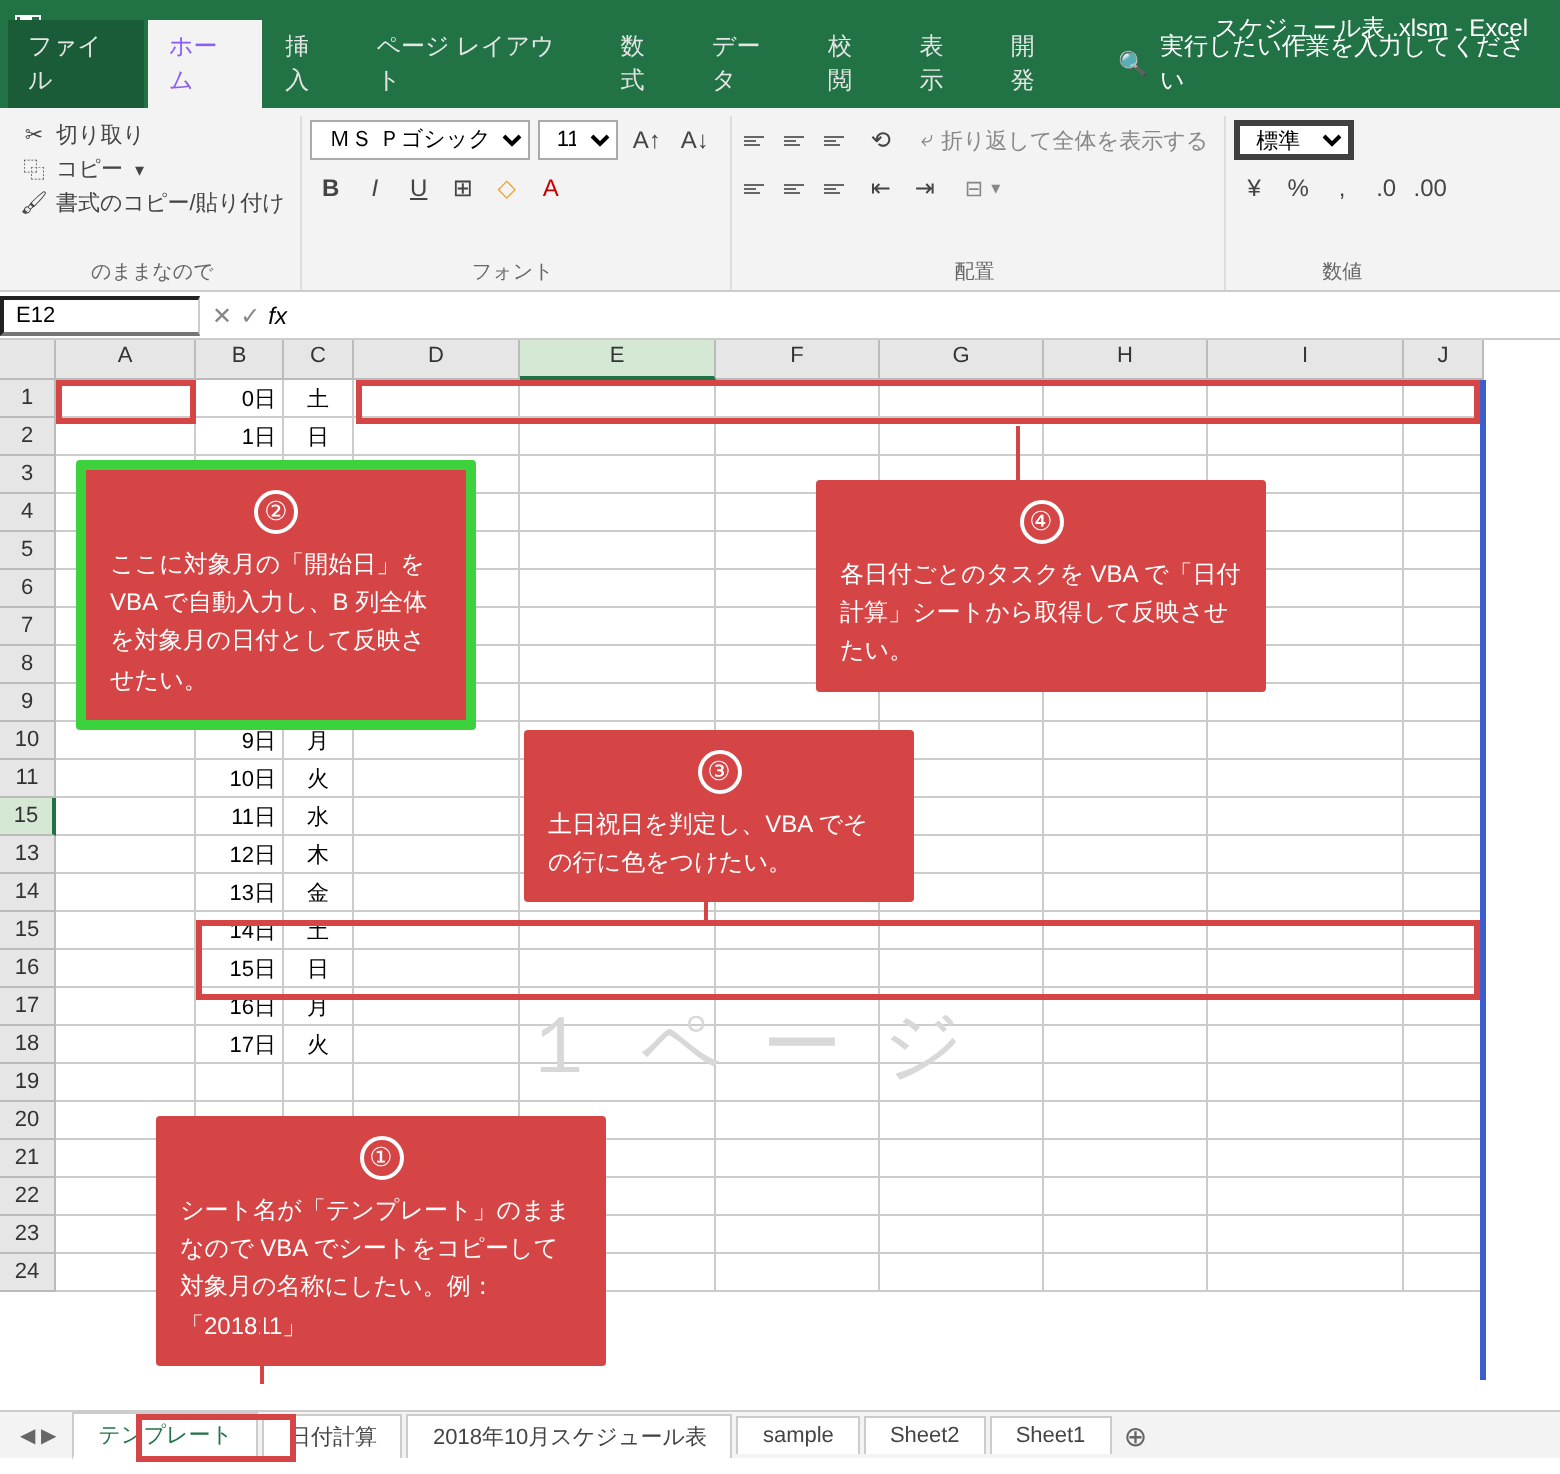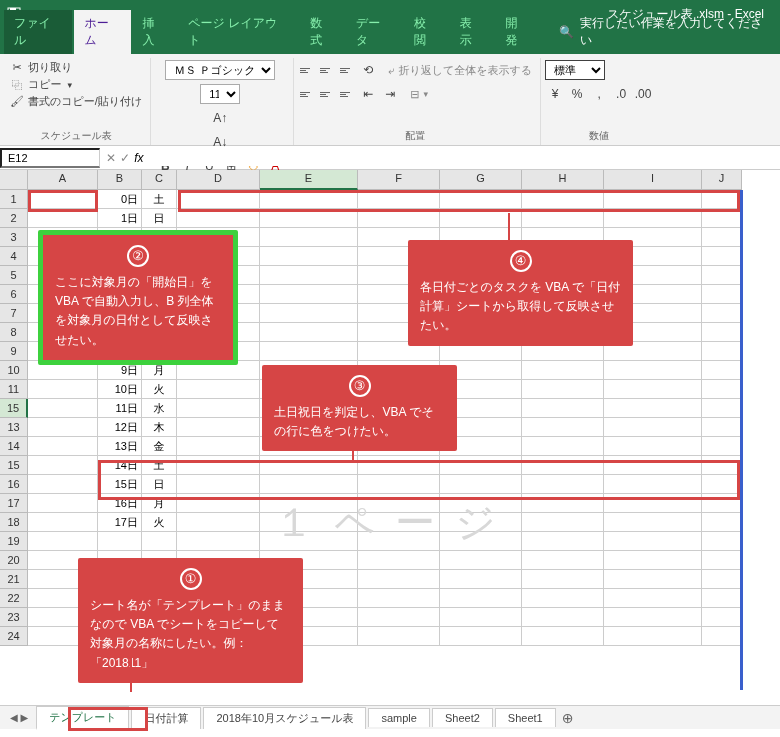--- a/index.html
+++ b/index.html
@@ -6,53 +6,53 @@
 body { font-family: "Yu Gothic UI", "Meiryo", sans-serif; font-size: 12px; background: #fff; width: 780px; height: 737px; overflow: hidden; position: relative; }
 
 
 .titlebar { height: 28px; background: #217346; color: #fff; display: flex; align-items: center; padding: 0 6px; }
 .titlebar .qat { display: flex; gap: 6px; align-items: center; }
 .titlebar .qat-icon { width: 16px; height: 16px; display: flex; align-items: center; justify-content: center; color: #fff; font-size: 12px; }
 .titlebar .title { flex: 1; text-align: right; padding-right: 10px; font-size: 12px; color: #fff; }
 
 
 .ribbon-tabs { height: 26px; background: #217346; display: flex; align-items: flex-end; padding-left: 4px; gap: 2px; }
-.ribbon-tabs .tab { padding: 5px 10px; color: #86efac; font-size: 12px; cursor: pointer; }
+.ribbon-tabs .tab { padding: 5px 10px; color: #e5e5e5; font-size: 12px; cursor: pointer; }
 .ribbon-tabs .tab.file { background: #1a5c37; }
-.ribbon-tabs .tab.active { background: #f3f3f3; color: #4c1d95; font-weight: 500; }
+.ribbon-tabs .tab.active { background: #f3f3f3; color: #8b5cf6; font-weight: 500; }
 .ribbon-tabs .search-hint { margin-left: 10px; display: flex; align-items: center; gap: 6px; color: #fff; padding: 5px 8px; }
 
 
 .ribbon { height: 92px; background: #f3f3f3; border-bottom: 1px solid #ccc; display: flex; padding: 4px 6px 0; }
 .ribbon-group { border-right: 1px solid #ddd; padding: 2px 8px 2px 4px; display: flex; flex-direction: column; justify-content: space-between; }
 .ribbon-group .group-label { font-size: 10px; color: #666; text-align: center; margin-top: 2px; }
 .ribbon-group .group-body { display: flex; gap: 6px; align-items: flex-start; }
 
 .clipboard-big { display: flex; flex-direction: column; align-items: center; gap: 2px; padding: 2px 4px; }
 .clipboard-icon { width: 32px; height: 36px; background: #f8e5b8; border: 1px solid #d4a543; border-radius: 2px; position: relative; }
 .clipboard-icon::before { content: ""; position: absolute; top: -4px; left: 8px; width: 16px; height: 6px; background: #888; border-radius: 2px 2px 0 0; }
 .clipboard-small-col { display: flex; flex-direction: column; gap: 2px; font-size: 11px; }
 .clipboard-row { display: flex; gap: 4px; align-items: center; color: #444; }
 .mini-icon { width: 14px; height: 14px; display: inline-flex; align-items: center; justify-content: center; font-size: 11px; }
 
-.font-row1 { display: flex; gap: 4px; align-items: center; margin-bottom: 4px; flex-direction: column; }
+.font-row1 { display: flex; gap: 4px; align-items: center; margin-bottom: 4px; }
 .font-select { border: 1px solid #aaa; background: #fff; padding: 1px 4px; font-size: 11px; height: 20px; }
 .font-row2 { display: flex; gap: 2px; }
 .fmt-btn { width: 20px; height: 20px; display: flex; align-items: center; justify-content: center; font-size: 12px; color: #444; border: 1px solid transparent; }
 .fmt-btn.bold { font-weight: bold; }
 .fmt-btn.italic { font-style: italic; }
 .fmt-btn.underline { text-decoration: underline; }
 
 .align-body { display: flex; flex-direction: column; gap: 4px; }
 .align-row { display: flex; gap: 2px; align-items: center; }
 .align-btn { width: 18px; height: 16px; display: flex; flex-direction: column; gap: 1px; justify-content: center; padding: 2px; }
 .align-btn span { display: block; height: 1px; background: #666; }
 
 .num-body { display: flex; flex-direction: column; gap: 4px; }
-.num-select { border: 1px solid #404040; background: #fff; padding: 1px 4px; font-size: 11px; height: 20px; width: 60px; }
+.num-select { border: 3px solid #404040; background: #fff; padding: 1px 4px; font-size: 11px; height: 20px; width: 60px; }
 
 
 .formula-area { height: 24px; border-bottom: 1px solid #ccc; display: flex; align-items: center; background: #fff; }
 .name-box { width: 100px; border-right: 1px solid #ccc; padding: 2px 6px; font-size: 11px; background: #fff; }
 .fx-controls { display: flex; gap: 4px; padding: 0 6px; color: #888; font-size: 12px; }
 .fx-label { font-style: italic; color: #000000; }
 .formula-input { flex: 1; padding: 2px 6px; font-size: 11px; border: none; }
 
 
 .grid-container { position: relative; height: 536px; overflow: hidden; }
@@ -61,21 +61,21 @@
 .corner { height: 20px; }
 .col-header { height: 20px; }
 .row-header { height: 19px; display: flex; align-items: center; justify-content: center; }
 .cell { border-right: 1px solid #ccc; border-bottom: 1px solid #ccc; padding: 1px 3px; font-size: 11px; height: 19px; display: flex; align-items: center; background: #fff; }
 .cell.center { justify-content: center; }
 .cell.right { justify-content: flex-end; }
 .col-header.sel { background: #d4e8d4; border-bottom: 2px solid #217346; }
 .row-header.sel { background: #d4e8d4; border-right: 2px solid #217346; }
 
 
-.watermark { position: absolute; top: 325px; left: 274px; font-size: 40px; color: #d8d8d8; letter-spacing: 20px; pointer-events: none; }
+.watermark { position: absolute; top: 325px; left: 260px; font-size: 40px; color: #d8d8d8; letter-spacing: 20px; pointer-events: none; }
 
 
 .red-box { position: absolute; border: 3px solid #d64545; pointer-events: none; }
 
 
 .callout { position: absolute; background: #d64545; color: #fff; padding: 10px 12px; font-size: 12px; line-height: 1.6; border-radius: 2px; }
 .callout.green-border { border: 5px solid #3dd13d; }
 .callout .num { display: block; width: 22px; height: 22px; border: 2px solid #fff; border-radius: 50%; text-align: center; line-height: 18px; margin: 0 auto 6px; font-size: 13px; }
 .callout-line { position: absolute; background: #d64545; }
 
@@ -141,40 +141,41 @@
             <span class="mini-icon">⿻</span>
             <span>コピー</span>
             <span style="font-size:9px;margin-left:2px">▾</span>
           </div>
         <div class="clipboard-row">
             <span class="mini-icon">🖌</span>
             <span>書式のコピー/貼り付け</span>
           </div>
       </div>
     </div>
-    <div class="group-label">スケジュール表</div>
+    <div class="group-label">のままなので</div>
   </div>
 
   <div class="ribbon-group">
     <div>
       <div class="font-row1">
         <select class="font-select" style="width:110px"><option>ＭＳ Ｐゴシック</option></select>
         <select class="font-select" style="width:40px"><option>11</option></select>
         <span class="fmt-btn">A↑</span>
         <span class="fmt-btn">A↓</span>
       </div>
       <div class="font-row2">
         <span class="fmt-btn bold">B</span>
         <span class="fmt-btn italic">I</span>
         <span class="fmt-btn underline">U</span>
         <span class="fmt-btn">⊞</span>
         <span class="fmt-btn" style="color:#f0a030">◇</span>
         <span class="fmt-btn" style="color:#c00">A</span>
       </div>
     </div>
+    <div class="group-label">フォント</div>
   </div>
 
   <div class="ribbon-group">
     <div class="align-body">
       <div class="align-row">
         <div class="align-btn">
             <span style="width:10px"></span>
             <span style="width:6px"></span>
             <span style="width:8px"></span>
           </div>

